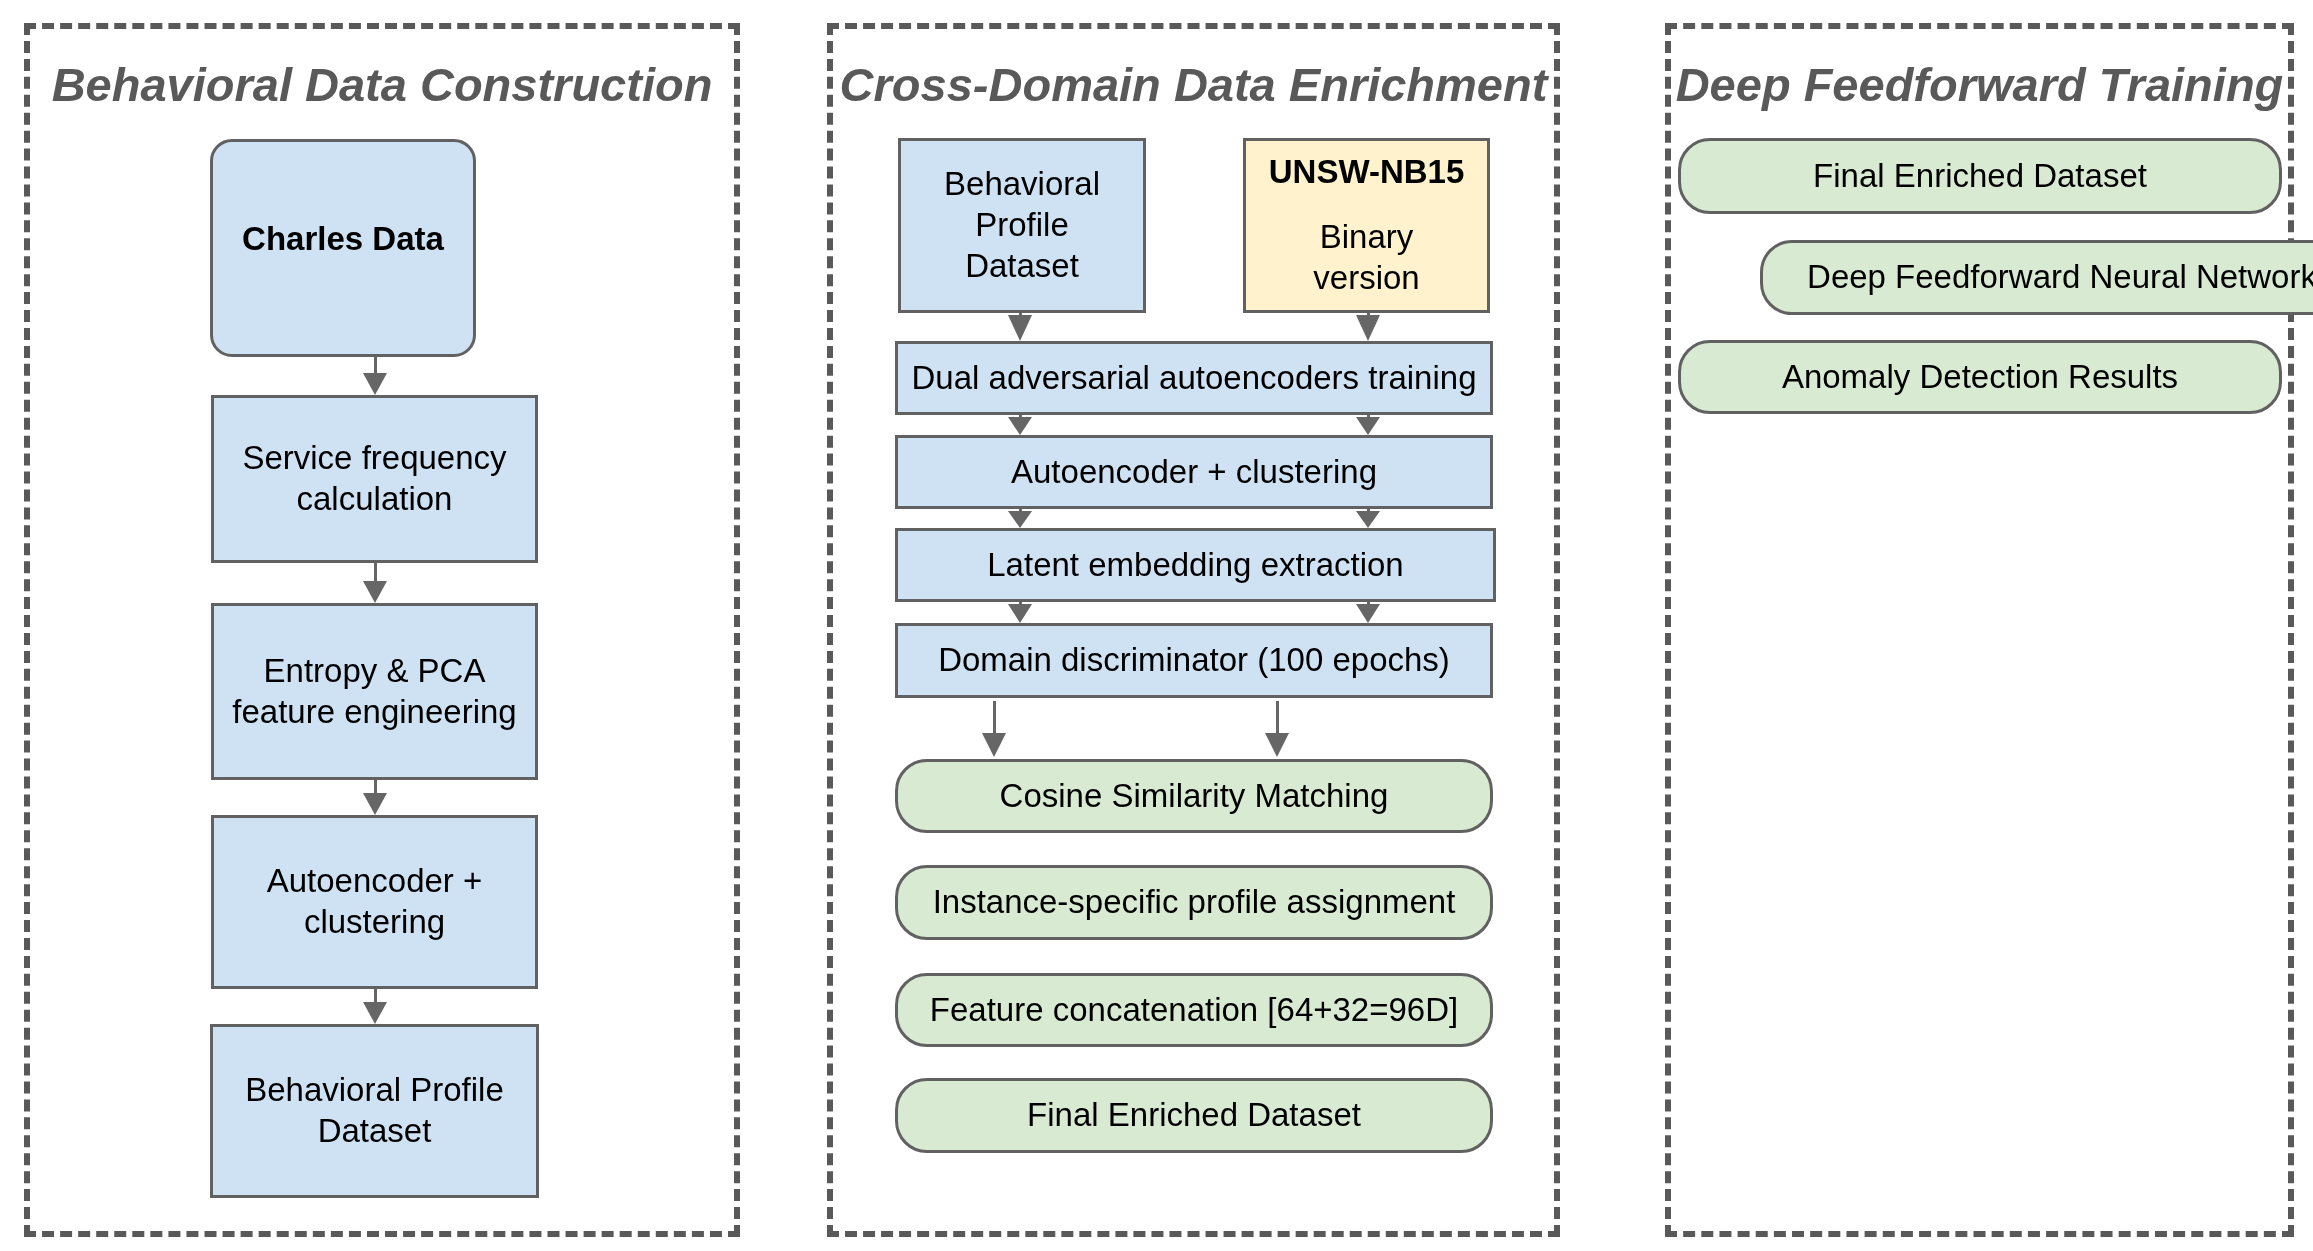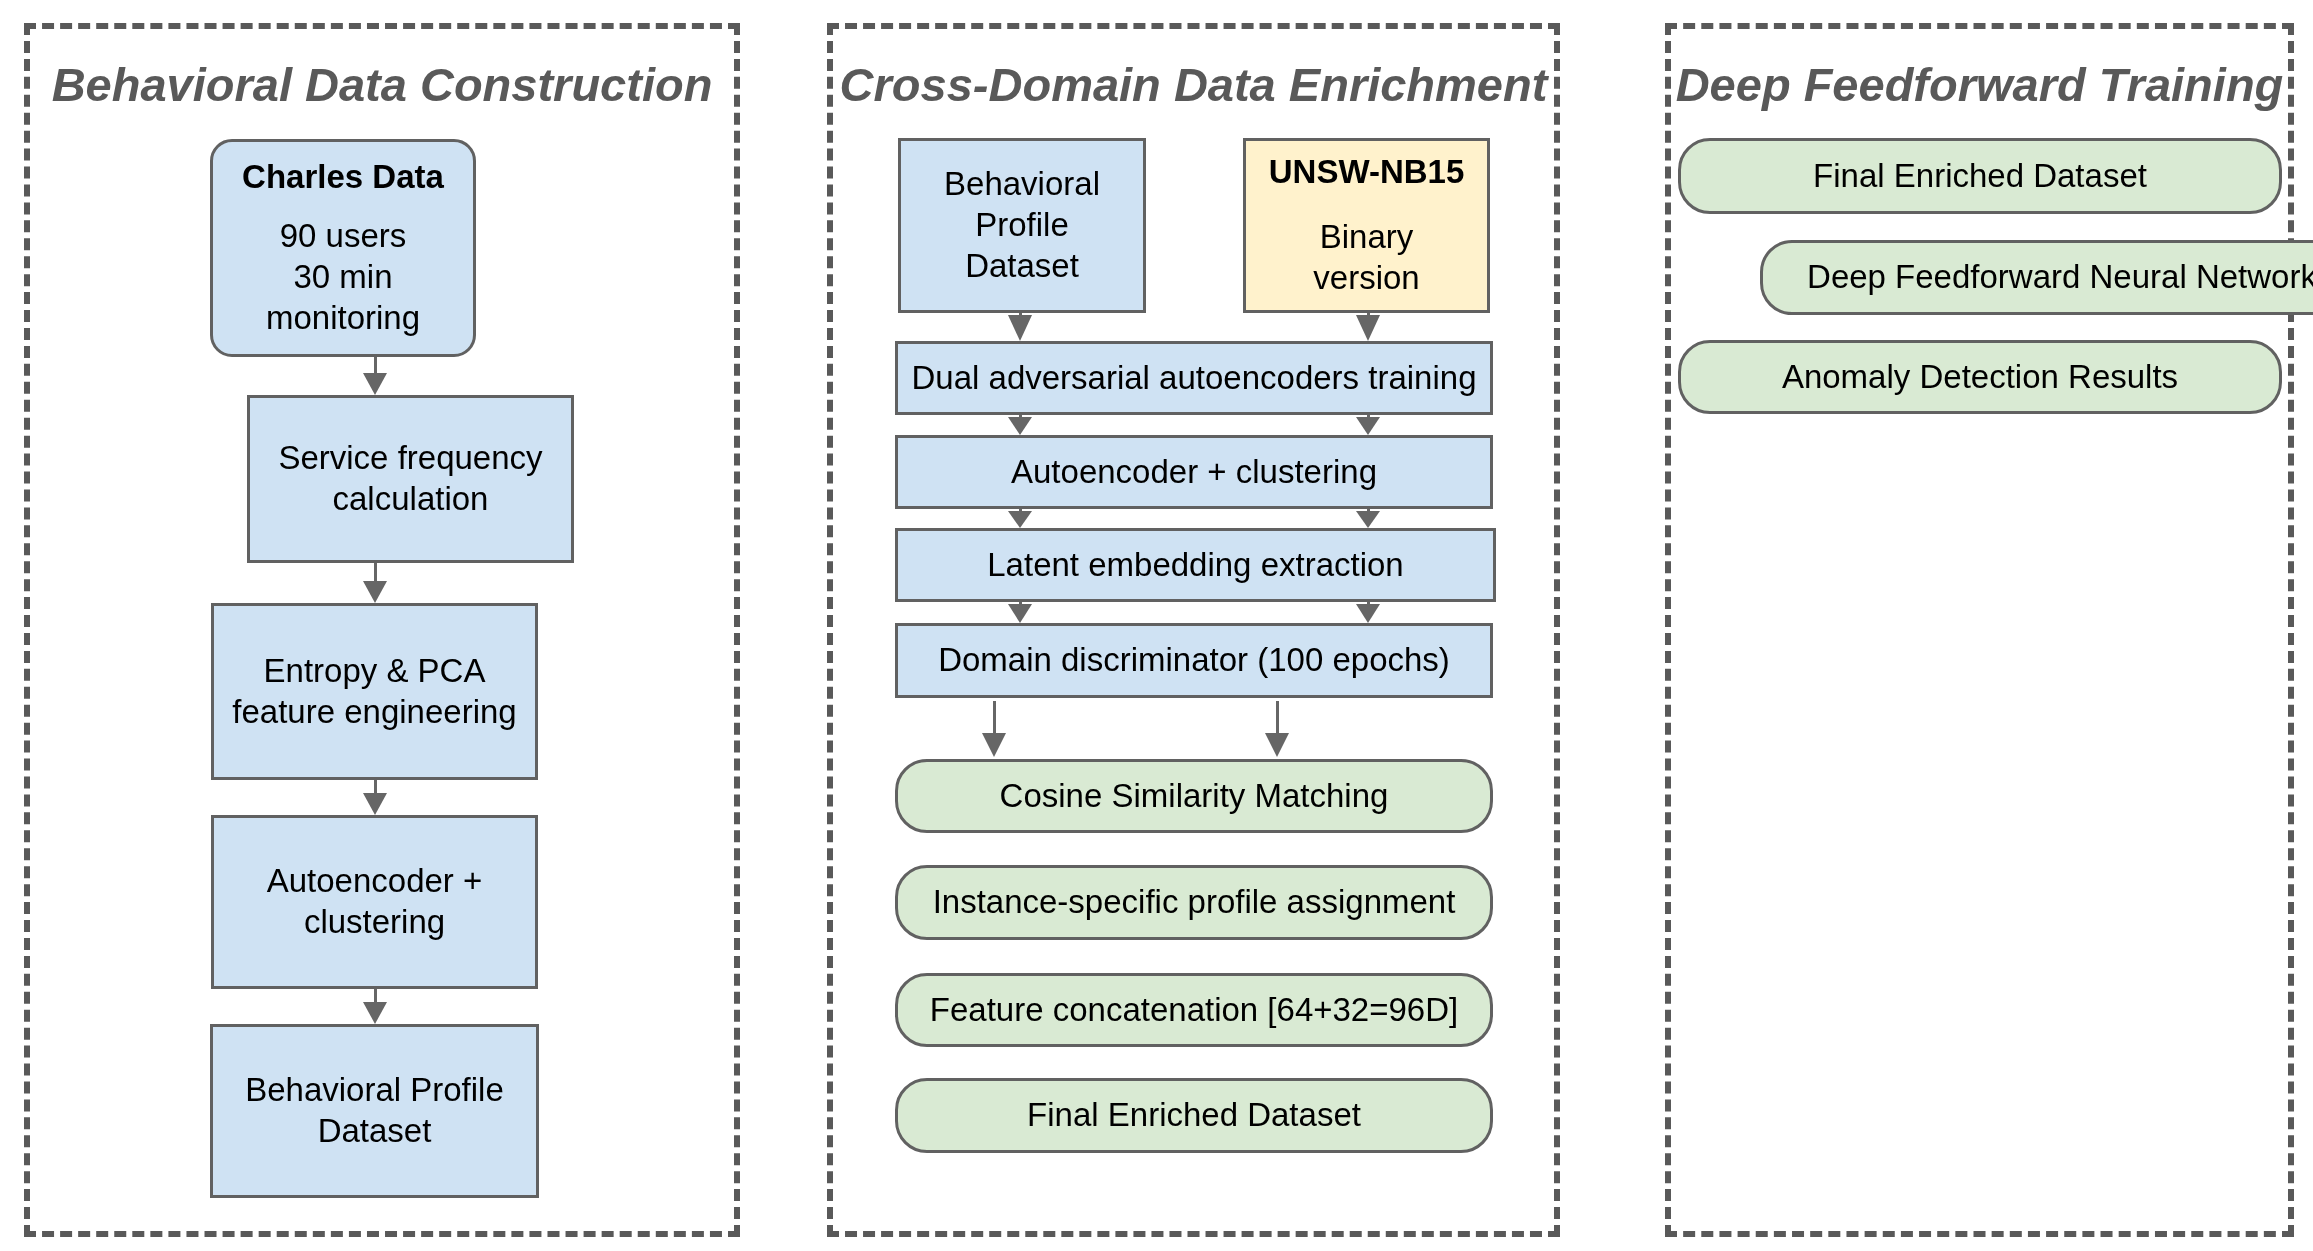--- a/index.html
+++ b/index.html
@@ -27,21 +27,21 @@
     white-space:pre-line;
   }
   .blue{background:#cfe2f3;}
   .green{background:#d9ead3;border-radius:32px;}
   .yellow{background:#fff2cc;}
   .node-heading{font-weight:bold;}
   .gap-lg{margin-bottom:18px;}
   .gap-xl{margin-bottom:24px;}
   
   #n-p1-1{left:210px;top:139px;width:266px;height:218px;border-radius:22px;}
-  #n-p1-2{left:211px;top:395px;width:327px;height:168px;margin-left:36px;}
+  #n-p1-2{left:211px;top:395px;width:327px;height:168px;}
   #n-p1-3{left:211px;top:603px;width:327px;height:177px;}
   #n-p1-4{left:211px;top:815px;width:327px;height:174px;}
   #n-p1-5{left:210px;top:1024px;width:329px;height:174px;}
   
   #n-bpd{left:898px;top:138px;width:248px;height:175px;}
   #n-unsw{left:1243px;top:138px;width:247px;height:175px;}
   #n-w1{left:895px;top:341px;width:598px;height:74px;}
   #n-w2{left:895px;top:435px;width:598px;height:74px;}
   #n-w3{left:895px;top:528px;width:601px;height:74px;}
   #n-w4{left:895px;top:623px;width:598px;height:75px;}
@@ -74,22 +74,20 @@
 <div class="panel" id="panel-2">
   <div class="panel-title">Cross-Domain Data Enrichment</div>
 </div>
 
 <div class="panel" id="panel-3">
   <div class="panel-title">Deep Feedforward Training</div>
 </div>
 
 <div class="node blue" id="n-p1-1">
   <span class="node-heading gap-lg">Charles Data</span>
-  <span>90 users
-30 min monitoring</span>
 </div>
 <div class="node blue" id="n-p1-2">Service frequency
 calculation</div>
 <div class="node blue" id="n-p1-3">Entropy &amp; PCA
 feature engineering</div>
 <div class="node blue" id="n-p1-4">Autoencoder +
 clustering</div>
 <div class="node blue" id="n-p1-5">Behavioral Profile
 Dataset</div>
 

